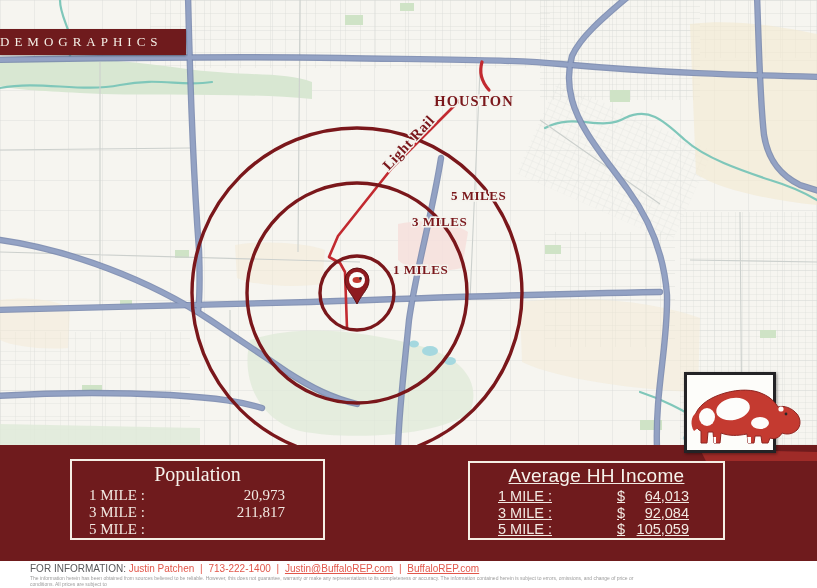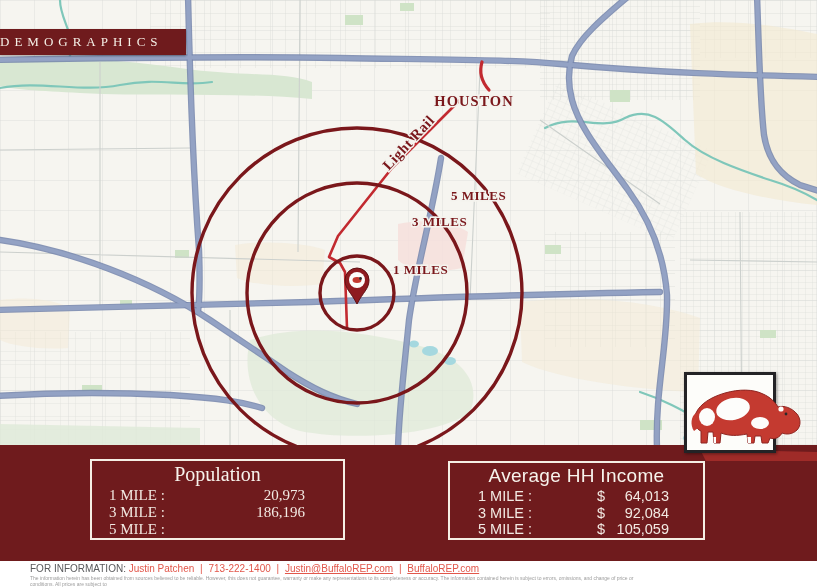--- a/index.html
+++ b/index.html
@@ -24,22 +24,22 @@
   
   .banner{position:absolute;left:0;top:29px;width:186px;height:26px;background:#6f1b1d;
           box-shadow:0 1px 2px rgba(0,0,0,.35);}
   .banner span{display:block;line-height:26px;color:#f5f0e7;
           font-family:"Liberation Serif",serif;font-size:13px;letter-spacing:5px;}
 
   
   .band{position:absolute;left:0;top:445px;width:817px;height:116px;background:#6f1b1d;}
 
   .statbox{position:absolute;border:2.5px solid #f5efe5;color:#f2e9e2;}
-  .pop-box{left:70px;top:459px;width:251px;height:77px;font-family:"Liberation Serif",serif;margin-left:20px;}
-  .inc-box{left:448px;top:461px;width:253px;height:75px;font-family:"Liberation Sans",sans-serif;}
+  .pop-box{left:70px;top:459px;width:251px;height:77px;font-family:"Liberation Serif",serif;}
+  .inc-box{left:468px;top:461px;width:253px;height:75px;font-family:"Liberation Sans",sans-serif;text-decoration:underline;}
   .statbox h2{margin:2px 0 1px 0;text-align:center;font-weight:normal;color:#f7f3ec;}
   .pop-box h2{font-size:20px;font-weight:normal;}
   .inc-box h2{font-size:19px;font-weight:normal;letter-spacing:.3px;}
   .srow{display:flex;align-items:baseline;line-height:17px;}
   .pop-box .srow{font-size:15px;padding-left:17px;}
   .inc-box .srow{font-size:14.5px;padding-left:28px;line-height:16.5px;}
   .srow .lbl{flex:0 0 auto;}
   .srow .spacer{flex:1;}
   .pop-box .val{width:118px;text-align:right;margin-right:38px;}
   .inc-box .cur{width:14px;text-align:left;}
@@ -182,21 +182,21 @@
   <div class="statbox pop-box">
     <h2>Population</h2>
     <div class="srow">
       <span class="lbl">1 MILE :</span>
       <span class="spacer"></span>
       <span class="val">20,973</span>
     </div>
     <div class="srow">
       <span class="lbl">3 MILE :</span>
       <span class="spacer"></span>
-      <span class="val">186,196</span>
+      <span class="val">211,817</span>
     </div>
     <div class="srow">
       <span class="lbl">5 MILE :</span>
       <span class="spacer"></span>
     </div>
   </div>
 
   <div class="statbox inc-box">
     <h2>Average HH Income</h2>
     <div class="srow">

